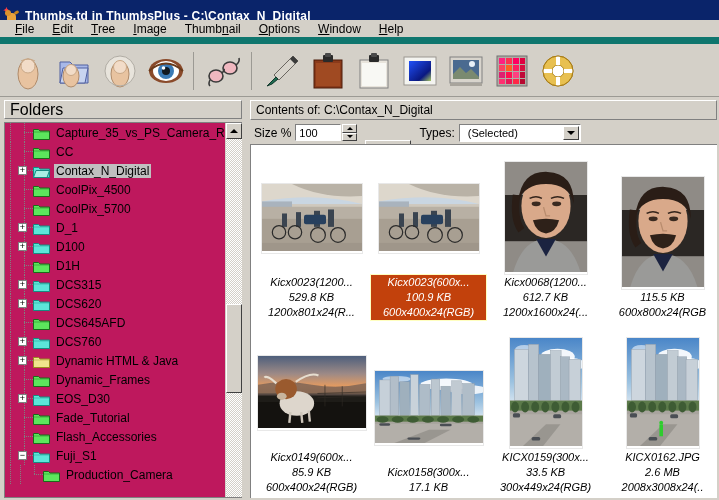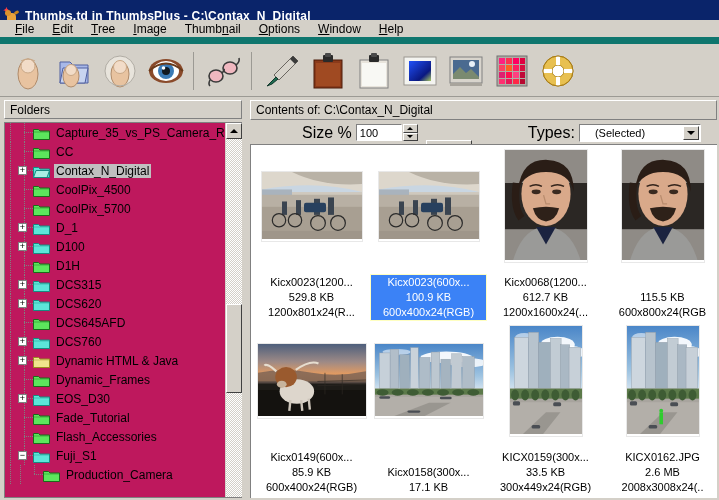--- a/index.html
+++ b/index.html
@@ -119,21 +119,21 @@
   }
   .pane-header {
     height: 19px;
     background: #d4d0c8;
     border-top: 1px solid #ffffff;
     border-left: 1px solid #ffffff;
     border-right: 1px solid #808080;
     border-bottom: 1px solid #808080;
     display: flex; align-items: center;
     padding-left: 5px;
-    font-size: 12px;
+    font-size: 16px;
     color: #000;
     margin: 2px 4px 0 4px;
   }
   .tree-wrap {
     position: absolute; left: 4px; top: 24px;
     width: 238px; height: 376px;
     background: #be185d;
     border: 1px solid #808080;
     border-right: none;
     overflow: hidden;
@@ -239,21 +239,21 @@
     font-size: 12px; color: #000;
   }
   .ctl-bar {
     position: absolute; left: 2px; top: 24px;
     width: 467px; height: 21px;
     background: #d4d0c8;
     display: flex; align-items: center;
     padding-left: 4px;
     gap: 0px;
   }
-  .ctl-lbl { font-size: 16px; color:#000; margin-right: 4px; white-space: nowrap; margin-left: 48px;}
+  .ctl-lbl { font-size: 12px; color:#000; margin-right: 4px; white-space: nowrap;}
   .spin-input {
     width: 46px; height: 17px;
     background: #fff;
     border: 1px solid;
     border-color: #808080 #ffffff #ffffff #808080;
     font-size: 11px; color: #000;
     display: flex; align-items: center;
     padding-left: 3px;
   }
   .spinner {
@@ -287,21 +287,21 @@
     margin-top: 32px;
   }
   .combo {
     width: 122px; height: 18px;
     background: #ffffff;
     border: 1px solid;
     border-color: #808080 #ffffff #ffffff #808080;
     display: flex; align-items: center;
     position: relative;
     font-size: 11px; color: #000;
-    padding-left: 15px;
+    padding-left: 8px;
   }
   .combo .cbtn {
     position: absolute; right: 1px; top: 1px;
     width: 16px; height: 14px;
     background: #d4d0c8;
     border: 1px solid;
     border-color: #ffffff #404040 #404040 #ffffff;
     display: flex; align-items: center; justify-content: center;
   }
   .combo .cbtn i {
@@ -319,22 +319,23 @@
   .thumb-grid {
     display: grid;
     grid-template-columns: repeat(4, 117px);
     grid-auto-rows: 175px;
     padding-left: 2px;
   }
   .thumb-cell {
     width: 117px; height: 175px;
     display: flex; flex-direction: column;
     align-items: center;
-    justify-content: space-between;
+    justify-content: flex-end;
     cursor: default;
+    font-style: italic;
   }
   .thumb-imgbox {
     height: 118px;
     width: 117px;
     display: flex; align-items: center; justify-content: center;
     padding-top: 4px;
   }
   .thumb-img {
     border: 1px solid #e8e8e8;
     display: block;
@@ -344,21 +345,21 @@
   .thumb-caption {
     width: 115px;
     text-align: center;
     font-size: 11px;
     line-height: 15px;
     color: #000;
     white-space: nowrap;
     overflow: hidden;
   }
   .thumb-caption.selected {
-    background: #3b82f6;
+    background: #c2410c;
     color: #ffffff;
     outline: 1px solid #ffffc0;
   }
   .cap-line { display: block; }
 </style>
 </head>
 <body>
 
 <div id="app">
 

